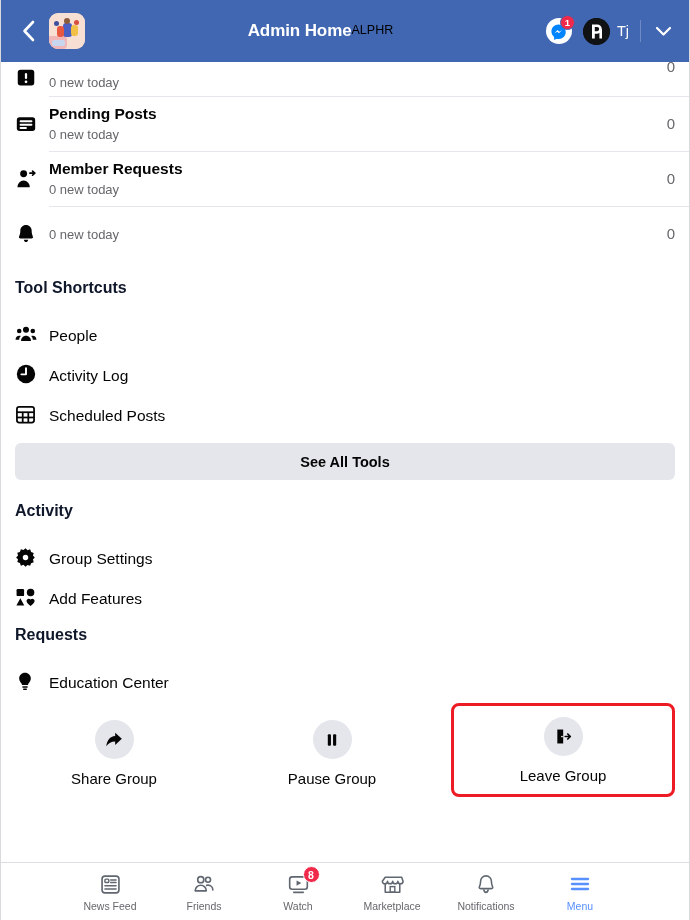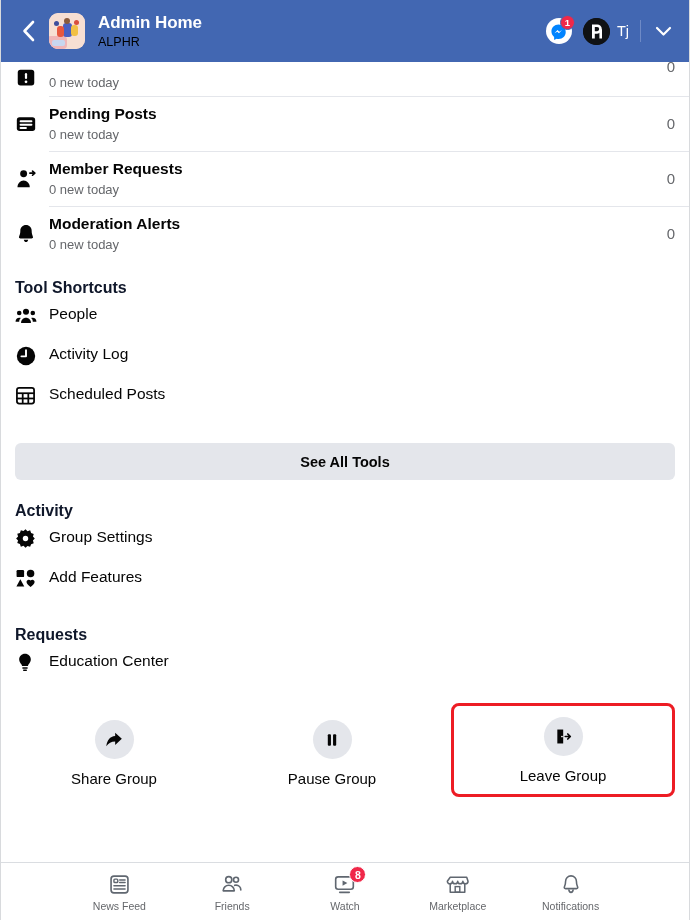--- a/index.html
+++ b/index.html
@@ -47,21 +47,21 @@
     flex: 0 0 auto;
     overflow: hidden;
     background: #f6d9cf;
     position: relative;
   }
   .hdr-avatar .blob { position:absolute; border-radius:50%; }
 
   .hdr-titles {
     margin-left: 13px;
     display: flex;
-    flex-direction: column;
+    flex-direction: row;
     justify-content: center;
     line-height: 1.12;
     flex: 1 1 auto;
     min-width: 0;
   }
   .hdr-title {
     color: #ffffff;
     font-size: 17px;
     font-weight: bold;
     letter-spacing: -0.1px;
@@ -154,21 +154,21 @@
 
   
   .sec-head {
     font-size: 16px;
     font-weight: bold;
     color: #0f172a;
     padding: 18px 14px 8px 14px;
   }
 
   .tool-row {
-    display: flex; align-items: flex-start;
+    display: flex; align-items: flex-end;
     height: 40px;
     padding: 0 14px;
     cursor: pointer;
   }
   .tool-icon { width: 34px; flex:0 0 auto; display:flex; align-items:center; }
   .tool-label { font-size: 15.5px; color: #050505; }
 
   .see-all {
     margin: 18px 14px 4px 14px;
     height: 37px;
@@ -362,21 +362,20 @@
       </div>
 
       <div class="queue-row">
         <div class="q-icon">
           <svg width="22" height="22" viewBox="0 0 24 24">
             <path d="M12 2.2c-3.6 0-6.2 2.7-6.2 6.2 0 4.4-1.5 5.9-1.5 7.2 0 .8.7 1.3 1.6 1.3h12.2c.9 0 1.6-.5 1.6-1.3 0-1.3-1.5-2.8-1.5-7.2 0-3.5-2.6-6.2-6.2-6.2z" fill="#050505"></path>
             <path d="M9.6 18.3c.3 1.5 1.3 2.5 2.4 2.5s2.1-1 2.4-2.5z" fill="#050505"></path>
           </svg>
         </div>
         <div class="q-text">
-          <div class="q-title">Moderation Alerts</div>
           <div class="q-sub">0 new today</div>
         </div>
         <div class="q-count">0</div>
       </div>
     </div>
 
     <div class="sec-head">Tool Shortcuts</div>
 
     <div class="tool-row">
       <div class="tool-icon">
@@ -544,15 +543,25 @@
     <div class="nav-item">
       <div class="nav-ico">
         <svg width="22" height="23" viewBox="0 0 24 24">
           <path d="M12 2.6c-3.4 0-5.9 2.6-5.9 5.9 0 4.2-1.5 5.6-1.5 6.9 0 .7.6 1.1 1.4 1.1h12c.8 0 1.4-.4 1.4-1.1 0-1.3-1.5-2.7-1.5-6.9 0-3.3-2.5-5.9-5.9-5.9z" fill="none" stroke="#606770" stroke-width="1.7" stroke-linejoin="round"></path>
           <path d="M9.7 18c.3 1.6 1.2 2.6 2.3 2.6s2-1 2.3-2.6" fill="none" stroke="#606770" stroke-width="1.7" stroke-linecap="round"></path>
         </svg>
       </div>
       <div class="nav-label">Notifications</div>
     </div>
 
+    <div class="nav-item active">
+      <div class="nav-ico">
+        <svg width="24" height="20" viewBox="0 0 24 20">
+          <line x1="4" y1="5" x2="20" y2="5" stroke="#5890FF" stroke-width="2.3" stroke-linecap="round"></line>
+          <line x1="4" y1="10" x2="20" y2="10" stroke="#5890FF" stroke-width="2.3" stroke-linecap="round"></line>
+          <line x1="4" y1="15" x2="20" y2="15" stroke="#5890FF" stroke-width="2.3" stroke-linecap="round"></line>
+        </svg>
+      </div>
+      <div class="nav-label">Menu</div>
+    </div>
   </div>
 
 </div>
 
 </body></html>

